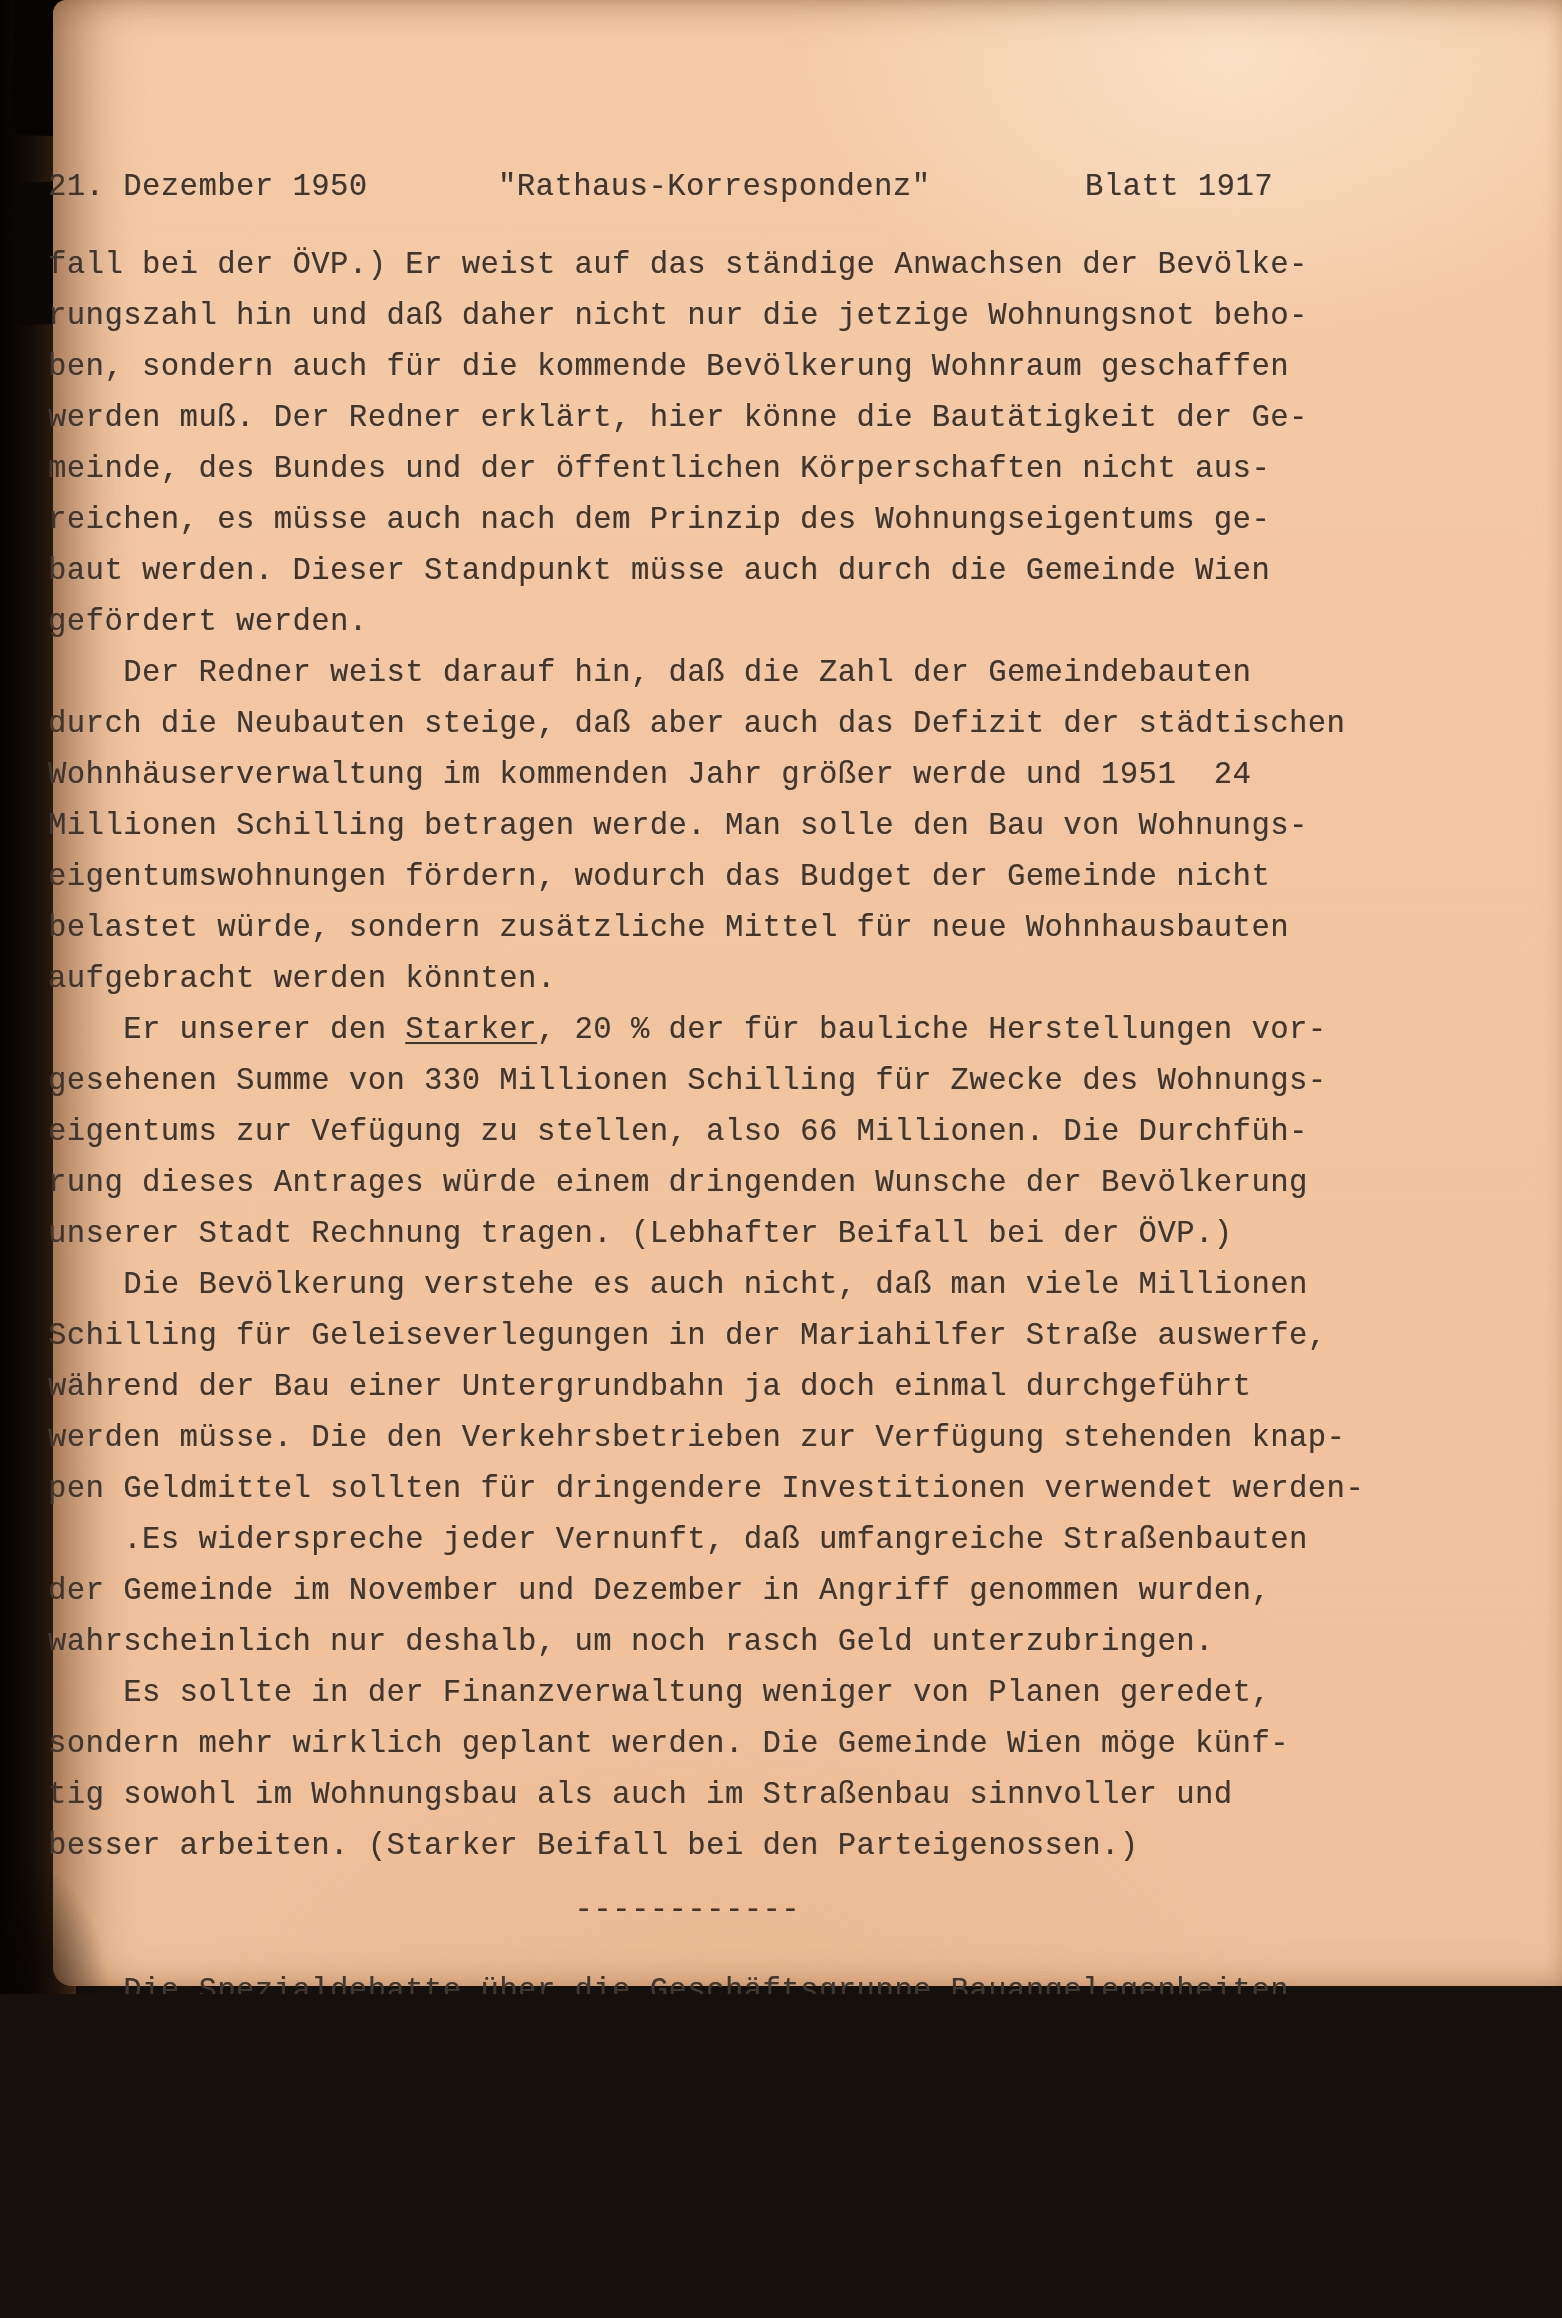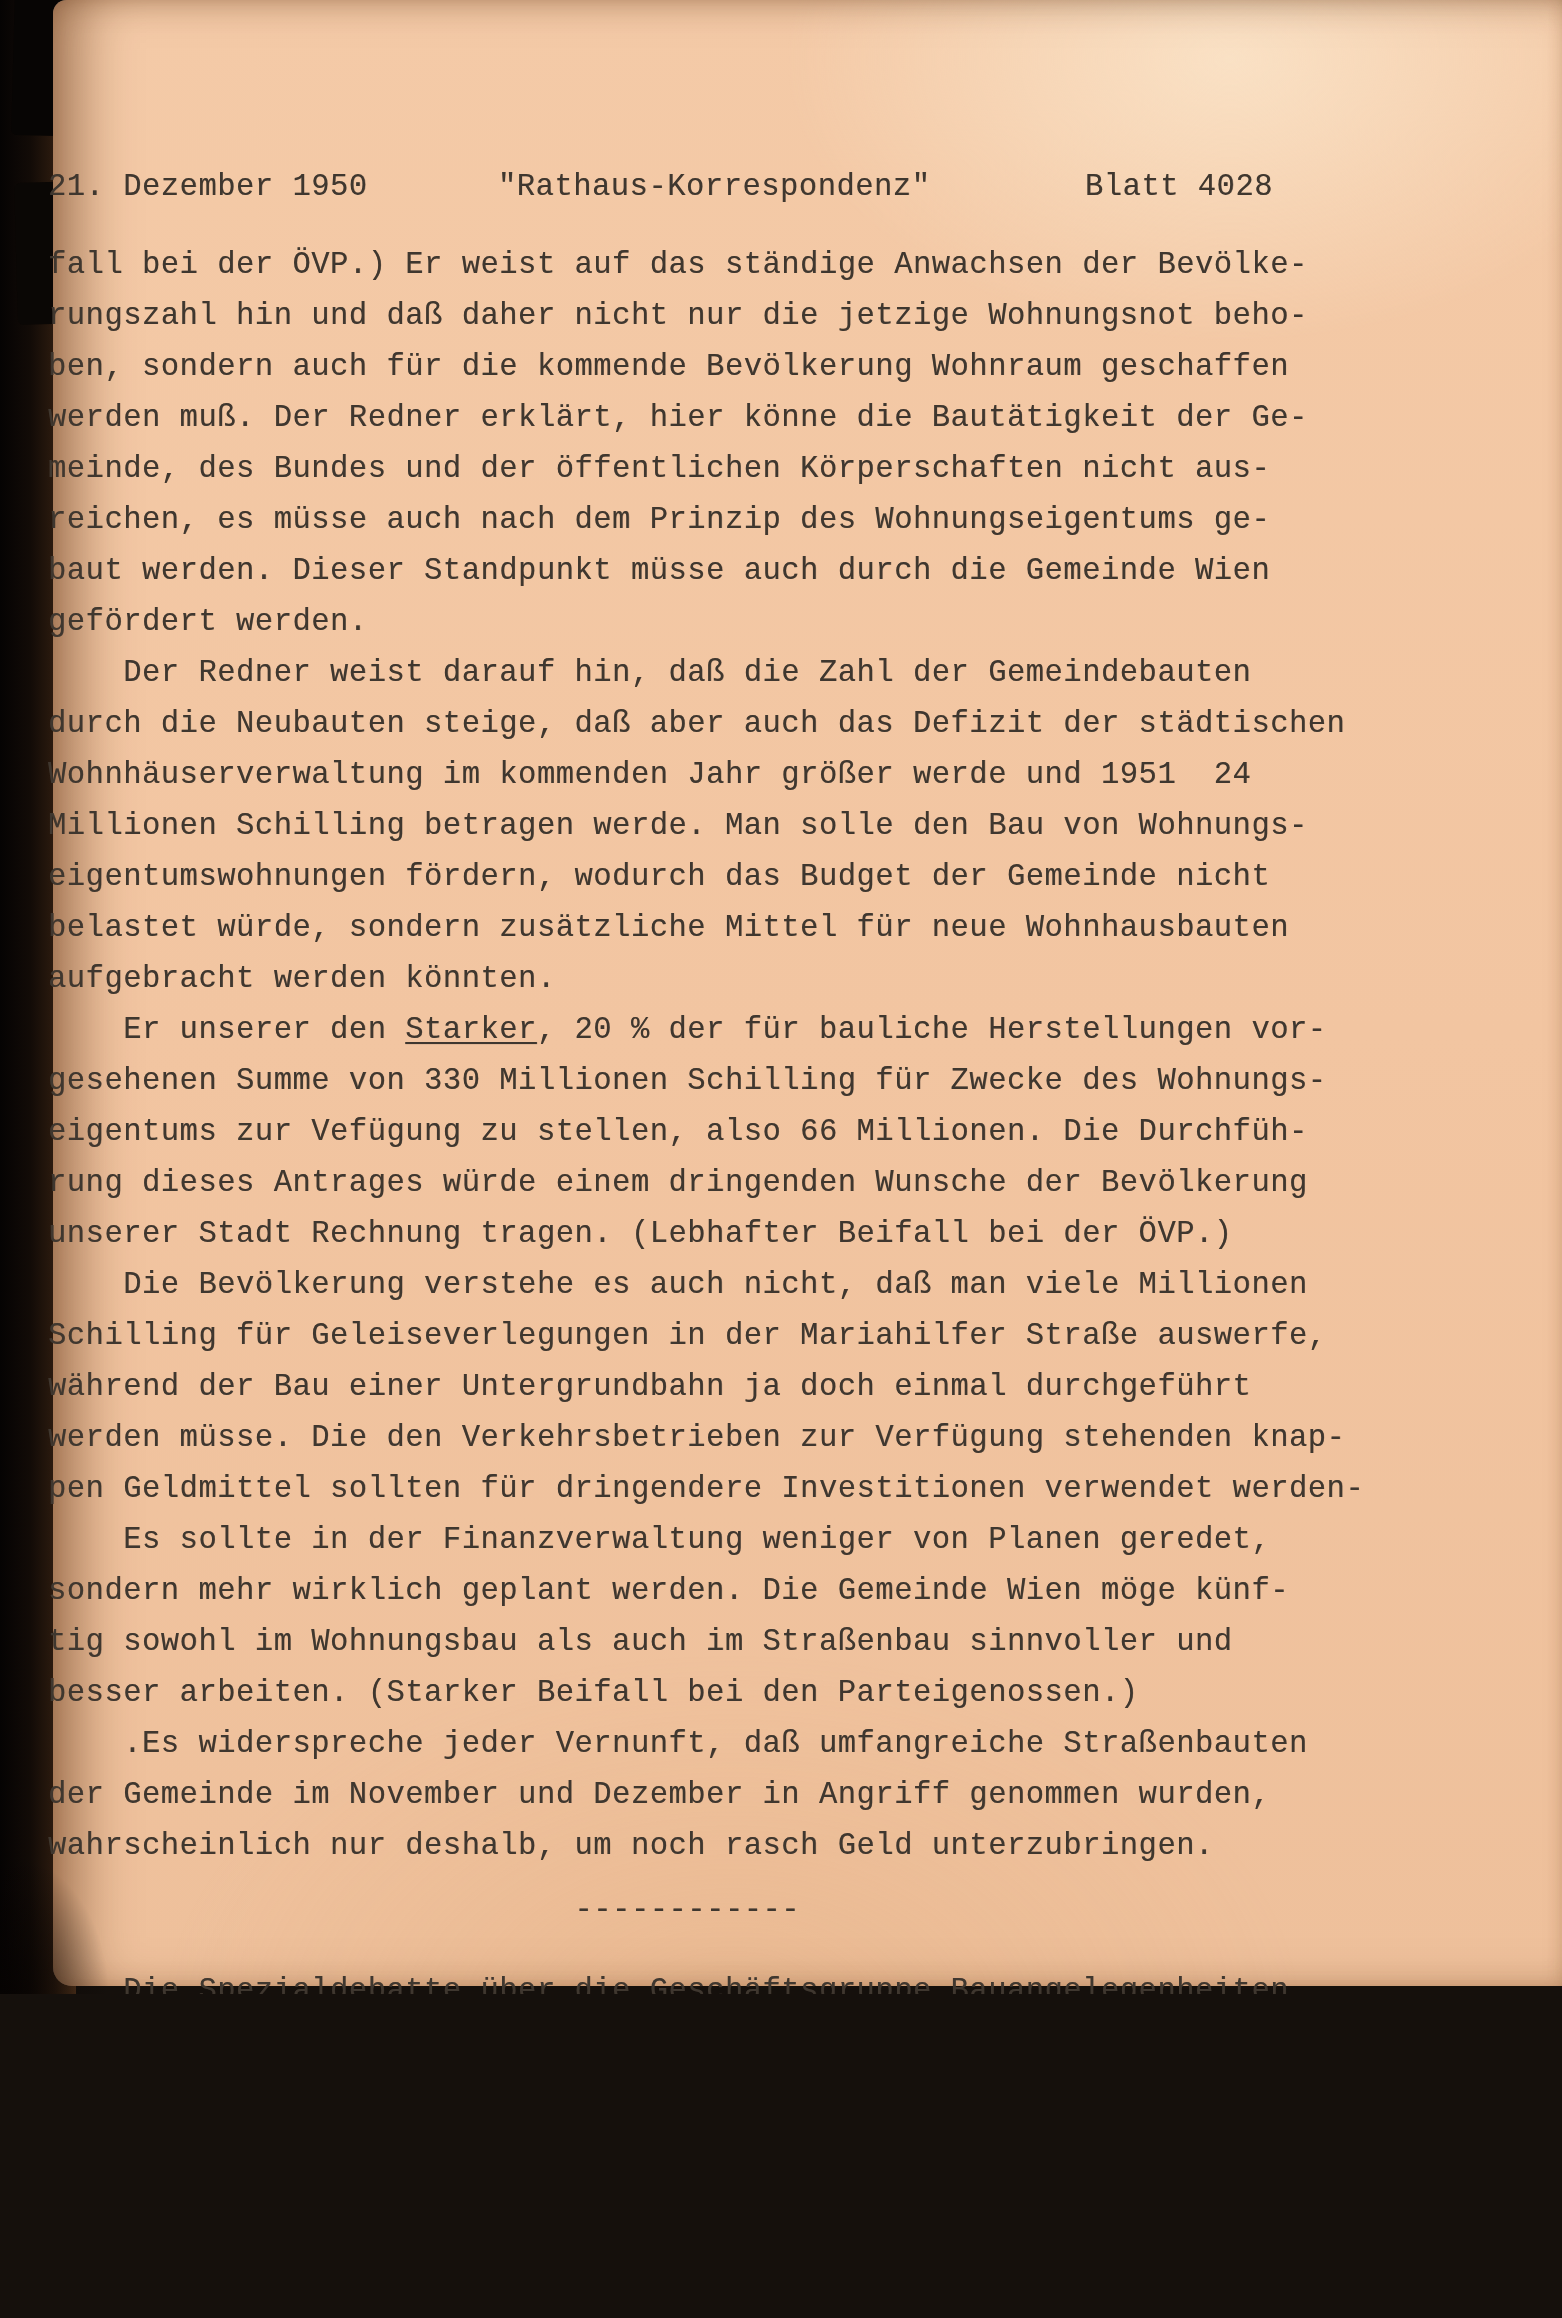--- a/index.html
+++ b/index.html
@@ -101,21 +101,21 @@
 
   <div class="paper"></div>
 
   <div class="corner-bottom"></div>
 
   <div class="text-block">
 
     <div class="header-row">
       <span class="hd-date">21. Dezember 1950</span>
       <span class="hd-title">"Rathaus-Korrespondenz"</span>
-      <span class="hd-sheet">Blatt 4028</span>
+      <span class="hd-sheet">Blatt 1917</span>
     </div>
 
     <p>fall bei der ÖVP.) Er weist auf das ständige Anwachsen der Bevölke-
 rungszahl hin und daß daher nicht nur die jetzige Wohnungsnot beho-
 ben, sondern auch für die kommende Bevölkerung Wohnraum geschaffen
 werden muß. Der Redner erklärt, hier könne die Bautätigkeit der Ge-
 meinde, des Bundes und der öffentlichen Körperschaften nicht aus-
 reichen, es müsse auch nach dem Prinzip des Wohnungseigentums ge-
 baut werden. Dieser Standpunkt müsse auch durch die Gemeinde Wien
 gefördert werden.</p>
@@ -129,27 +129,27 @@
     <p><span>    Er unserer den </span><span class="u">Starker</span><span>, 20 % der für bauliche Herstellungen vor-
 gesehenen Summe von 330 Millionen Schilling für Zwecke des Wohnungs-
 eigentums zur Vefügung zu stellen, also 66 Millionen. Die Durchfüh-
 rung dieses Antrages würde einem dringenden Wunsche der Bevölkerung
 unserer Stadt Rechnung tragen. (Lebhafter Beifall bei der ÖVP.)</span></p>
     <p>    Die Bevölkerung verstehe es auch nicht, daß man viele Millionen
 Schilling für Geleiseverlegungen in der Mariahilfer Straße auswerfe,
 während der Bau einer Untergrundbahn ja doch einmal durchgeführt
 werden müsse. Die den Verkehrsbetrieben zur Verfügung stehenden knap-
 pen Geldmittel sollten für dringendere Investitionen verwendet werden-</p>
+    <p>    .Es widerspreche jeder Vernunft, daß umfangreiche Straßenbauten
+der Gemeinde im November und Dezember in Angriff genommen wurden,
+wahrscheinlich nur deshalb, um noch rasch Geld unterzubringen.</p>
     <p>    Es sollte in der Finanzverwaltung weniger von Planen geredet,
 sondern mehr wirklich geplant werden. Die Gemeinde Wien möge künf-
 tig sowohl im Wohnungsbau als auch im Straßenbau sinnvoller und
 besser arbeiten. (Starker Beifall bei den Parteigenossen.)</p>
-    <p>    .Es widerspreche jeder Vernunft, daß umfangreiche Straßenbauten
-der Gemeinde im November und Dezember in Angriff genommen wurden,
-wahrscheinlich nur deshalb, um noch rasch Geld unterzubringen.</p>
     <p class="divider-line">                            ------------</p>
     <p>    Die Spezialdebatte über die Geschäftsgruppe Bauangelegenheiten
 ist um 24.39 Uhr noch im Gange und wird voraussichtlich bis in die
 späten Abendstunden weitergehen. Die Fortsetzung des Sitzungsberich-
 tes wird morgen durch die "Rathaus-Korrespondenz" ausgesendet.</p>
 
   </div>
 
 </div>
 

